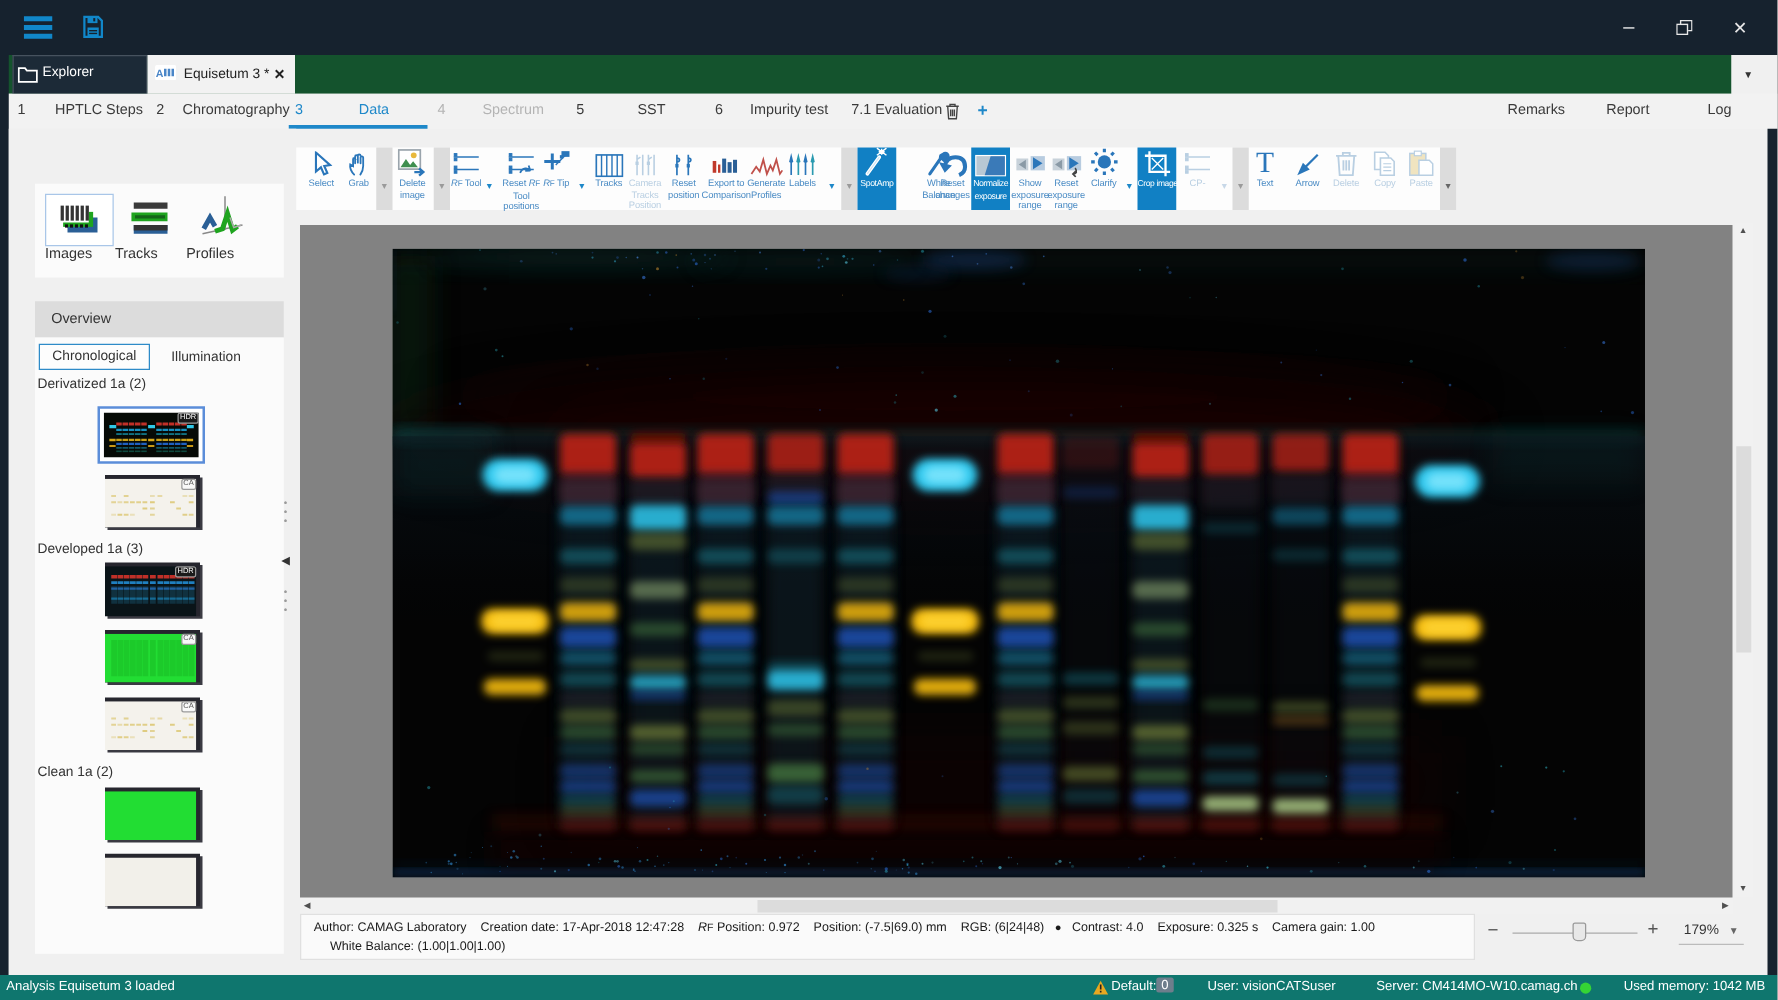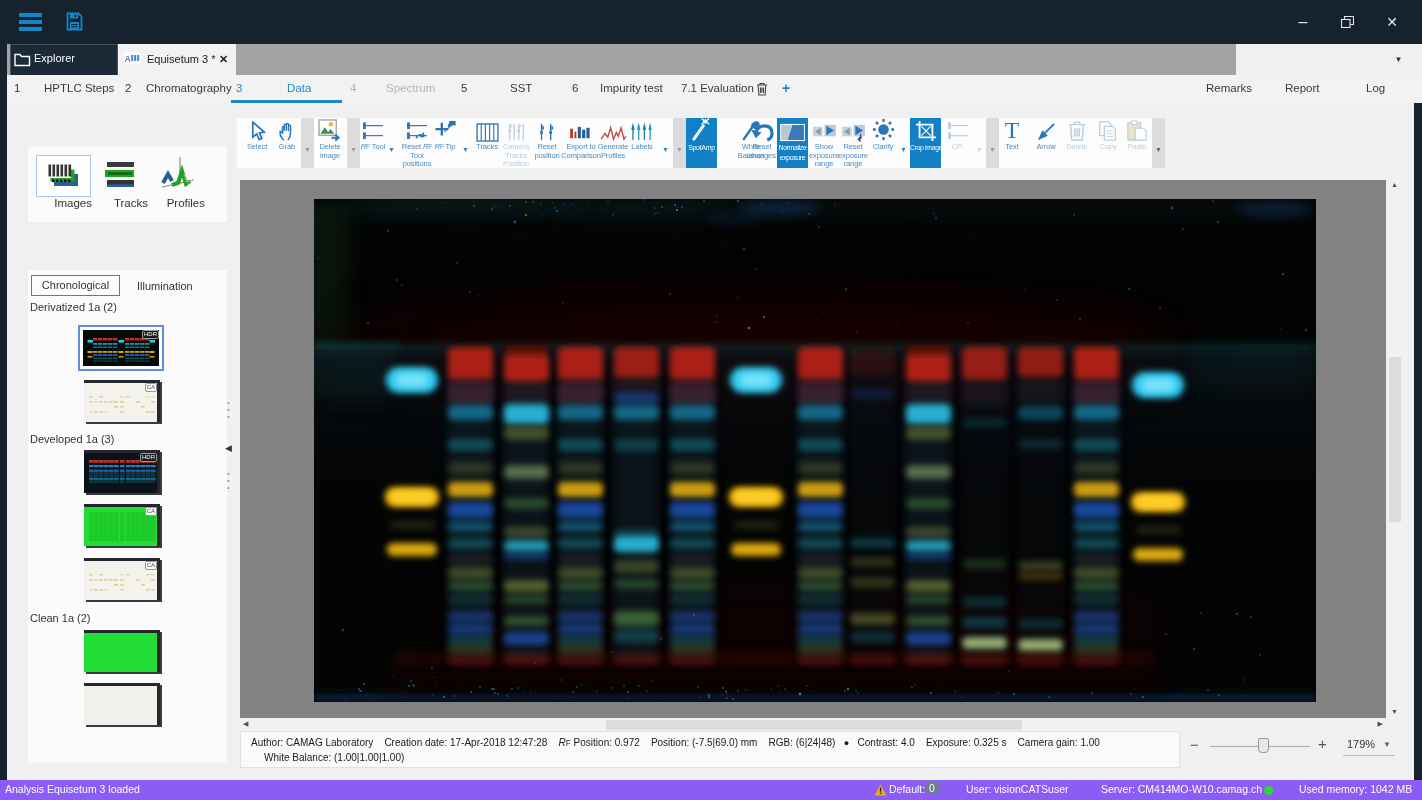--- a/index.html
+++ b/index.html
@@ -2,37 +2,37 @@
 <html><head><meta charset="utf-8"><style>
 *{margin:0;padding:0;box-sizing:border-box;}
 html,body{width:1422px;height:800px;overflow:hidden;}
 body{font-family:"Liberation Sans",sans-serif;background:#f0f0f0;position:relative;font-size:11.5px;}
 .abs{position:absolute;}
 .nw{white-space:nowrap;}
 #titlebar{position:absolute;left:0;top:0;width:1422px;height:44px;background:#16222e;}
 #titlebar .title{position:absolute;top:15px;left:0;width:1422px;text-align:center;color:#fff;font-size:12px;}
 #titlebar .title .lic{font-size:9.5px;color:#e4e4e4;}
 .winbtn{position:absolute;top:0;width:30px;height:44px;color:#e8e8e8;text-align:center;line-height:44px;}
-#tabrow{position:absolute;left:0;top:44px;width:1236px;height:31px;background:#a3a3a3;}
+#tabrow{position:absolute;left:0;top:44px;width:1385px;height:31px;background:#14532d;}
 .tab1{position:absolute;left:10px;top:0px;width:108px;height:31px;background:#1c2a37;border:1px solid #46525e;border-bottom:none;color:#fff;font-size:11px;}
 .tab2{position:absolute;left:118px;top:0;width:118px;height:31px;background:#f2f2f2;color:#222;font-size:11px;}
 .tabdd{position:absolute;left:1388px;top:5px;width:21px;height:21px;background:#f0f0f0;color:#333;text-align:center;font-size:8px;line-height:21px;}
 #navrow{position:absolute;left:0;top:75px;width:1422px;height:28px;background:#f2f2f2;font-size:11.5px;color:#3a3a3a;}
 #navrow span{position:absolute;top:7px;white-space:nowrap;}
 #navrow .dis{color:#b4b4b4;}
 #navrow .act{color:#1e88c9;}
 #navunder{position:absolute;left:231px;top:25px;width:111px;height:3px;background:#1e88c9;}
 #ledge{position:absolute;left:0;top:44px;width:7px;height:736px;background:#16222e;}
 #redge{position:absolute;left:1414px;top:103px;width:8px;height:677px;background:#16222e;}
 #lpanel{position:absolute;left:7px;top:103px;width:230px;height:677px;background:#f0f0f0;}
 .sechead{position:absolute;background:#dcdcdc;color:#333;font-size:11.5px;line-height:29px;padding-left:13px;width:199px;height:29px;left:21px;}
 .secbody{position:absolute;left:21px;width:199px;background:#fbfbfb;}
-.iconlab{position:absolute;font-size:11.5px;color:#333;text-align:right;width:56px;}
+.iconlab{position:absolute;font-size:11.5px;color:#333;text-align:left;width:56px;}
 .thumblab{position:absolute;left:30px;font-size:11px;color:#333;}
-#statusbar{position:absolute;left:0;top:780px;width:1422px;height:20px;background:#8b5cf6;color:#fff;font-size:10.5px;}
+#statusbar{position:absolute;left:0;top:780px;width:1422px;height:20px;background:#0f766e;color:#fff;font-size:10.5px;}
 #statusbar span{position:absolute;top:3px;white-space:nowrap;}
 #toolbar{position:absolute;left:237px;top:118px;width:928px;height:50px;background:#fdfdfd;font-size:7.5px;letter-spacing:-0.1px;}
 .tsep{position:absolute;top:0;width:13px;height:50px;background:#dcdcdc;}
 .tbtn{position:absolute;top:0;text-align:center;color:#4a8bc4;line-height:8.5px;}
 .tbtn .ic{height:24px;margin-bottom:1px;display:flex;align-items:flex-end;justify-content:center;}
 .tbtn.dis{color:#b9cfe2;}
 .tblue{position:absolute;top:0;height:50px;background:#1180c4;color:#fff;text-align:center;line-height:9.5px;}
 .tblue .ic{height:24px;margin-bottom:1px;display:flex;align-items:flex-end;justify-content:center;}
 .dd{position:absolute;font-size:7px;color:#1e88c9;}
 .dd.gray{color:#9a9a9a;}
@@ -106,20 +106,21 @@
 <svg class="abs" style="left:756px;top:7px" width="12" height="14" viewBox="0 0 12 14">
       <path d="M1 3 h10 M4 3 v-1.5 h4 v1.5 M2.2 3.5 l0.7 9.5 h6.2 l0.7-9.5 M4.5 5.5 v5.5 M6 5.5 v5.5 M7.5 5.5 v5.5" stroke="#444" stroke-width="1.1" fill="none"></path>
     </svg>
 <span style="left:782px;color:#1e88c9;font-weight:bold;font-size:14px;top:5px">+</span>
 <div id="navunder"></div>
 </div>
 <div id="ledge"></div>
 <div id="redge"></div>
 <div id="lpanel">
 <div class="secbody" style="top:44px;height:75px"></div>
+<div class="sechead" style="top:138px">Overview</div>
 <div class="secbody" style="top:167px;height:493px"></div>
 </div>
 <div class="abs" style="left:36px;top:155px;width:55px;height:42px;background:#fff;border:1px solid #a9c6e8"></div>
 <svg class="abs" style="left:45px;top:161px" width="37" height="30" viewBox="0 0 37 30">
 <rect x="9" y="13" width="24" height="12" fill="#2a5f96"></rect>
 <rect x="5.5" y="8.5" width="24" height="12" fill="#1fa41f"></rect>
 <rect x="2" y="2" width="24" height="15" fill="#fff"></rect>
 <g fill="#333">
       <rect x="3.5" y="3.5" width="2.6" height="12"></rect>
       <rect x="7.5" y="3.5" width="2.6" height="12"></rect>

